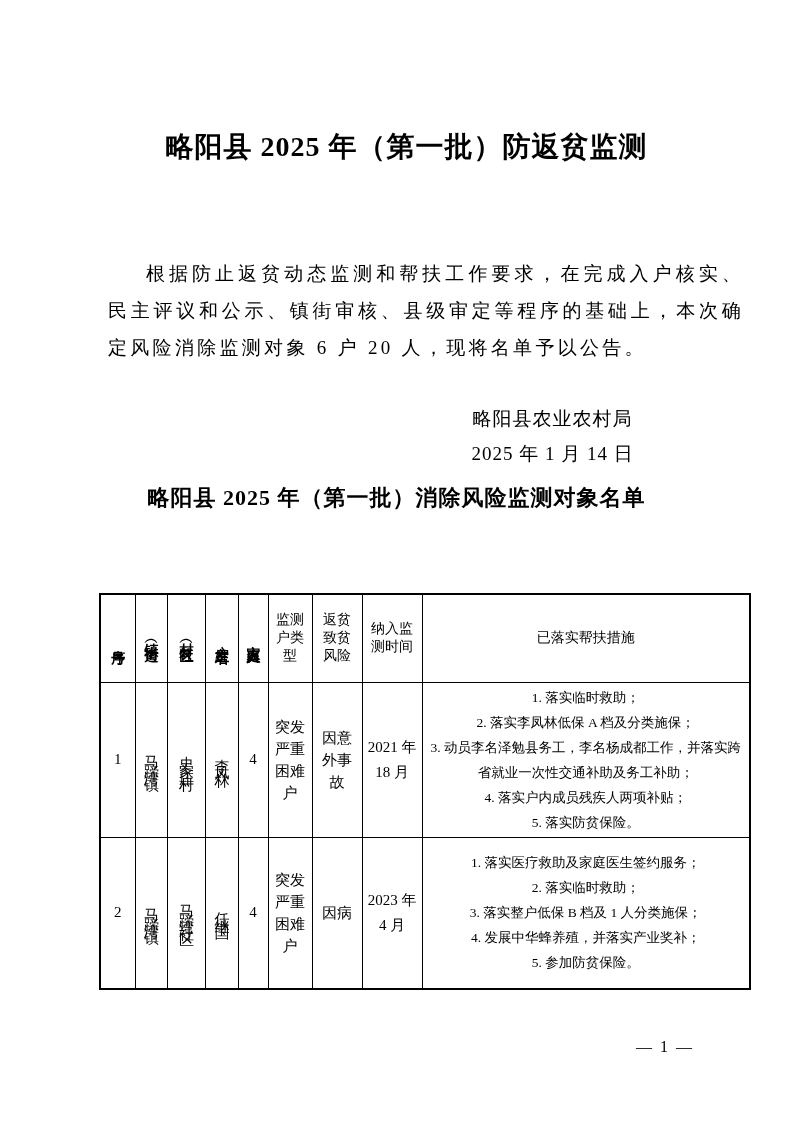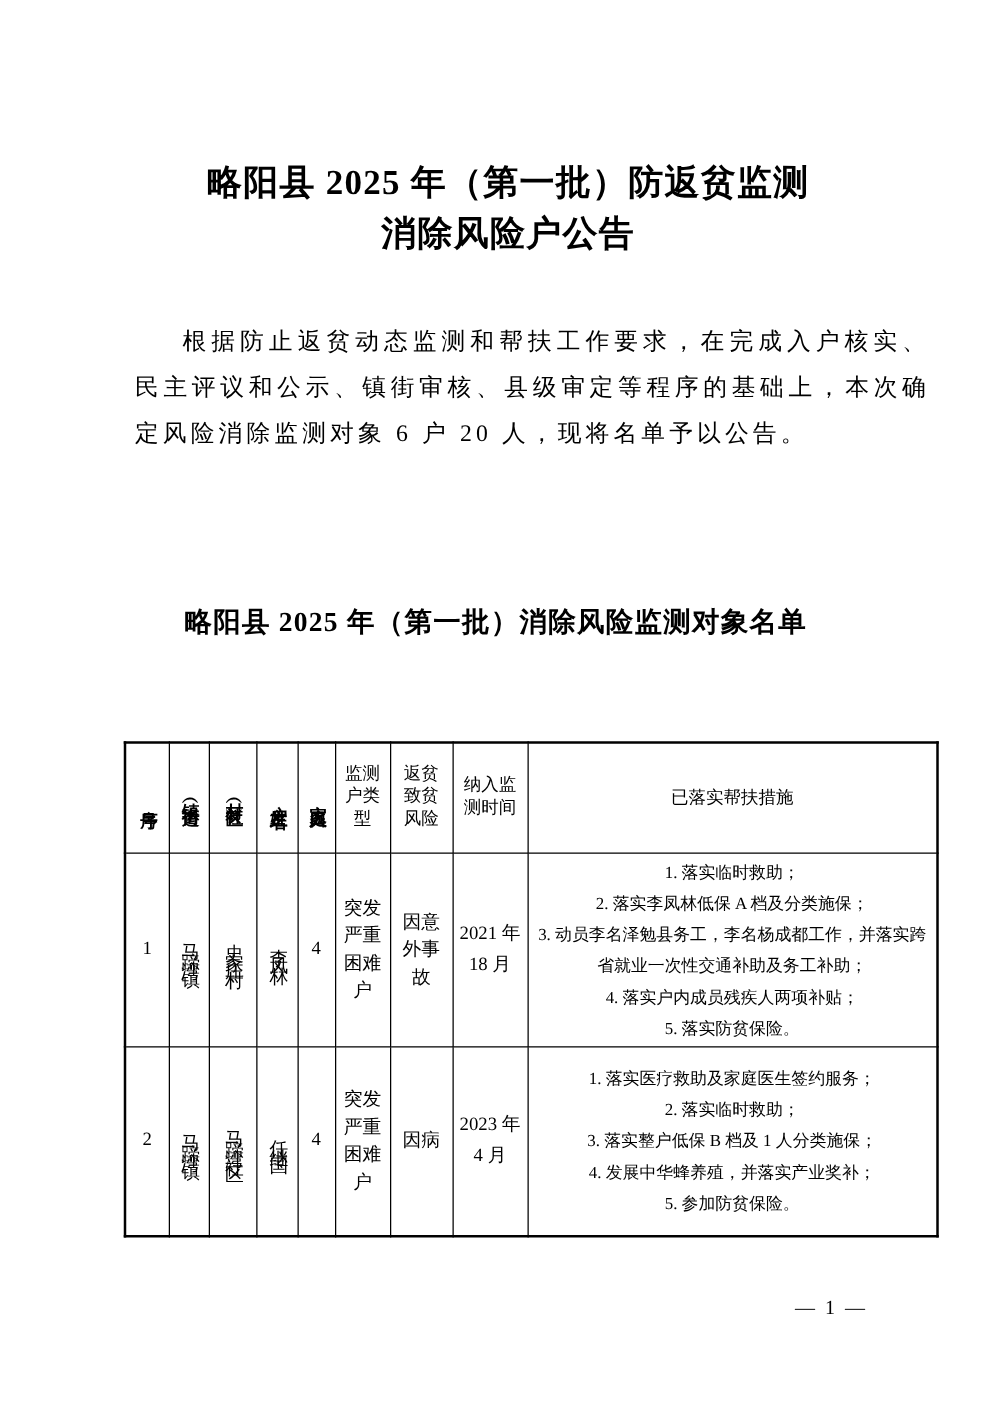--- a/index.html
+++ b/index.html
@@ -132,25 +132,28 @@
     letter-spacing: 2px;
   }
 </style>
 </head>
 <body>
 
 <div class="page">
 
   <div class="doc-title">
     <div>略阳县 2025 年（第一批）防返贫监测</div>
-    <div>消除风险户公告</div>
   </div>
 
   <p class="body-par">根据防止返贫动态监测和帮扶工作要求，在完成入户核实、民主评议和公示、镇街审核、县级审定等程序的基础上，本次确定风险消除监测对象 6 户 20 人，现将名单予以公告。</p>
 
+  <div class="sig-block">
+    <div>略阳县农业农村局</div>
+    <div>2025 年 1 月 14 日</div>
+  </div>
 
   <div class="table-title">略阳县 2025 年（第一批）消除风险监测对象名单</div>
 
   <table class="roster">
     <colgroup>
       <col style="width:35px">
         <col style="width:32px">
         <col style="width:38px">
       <col style="width:33px">
         <col style="width:30px">

